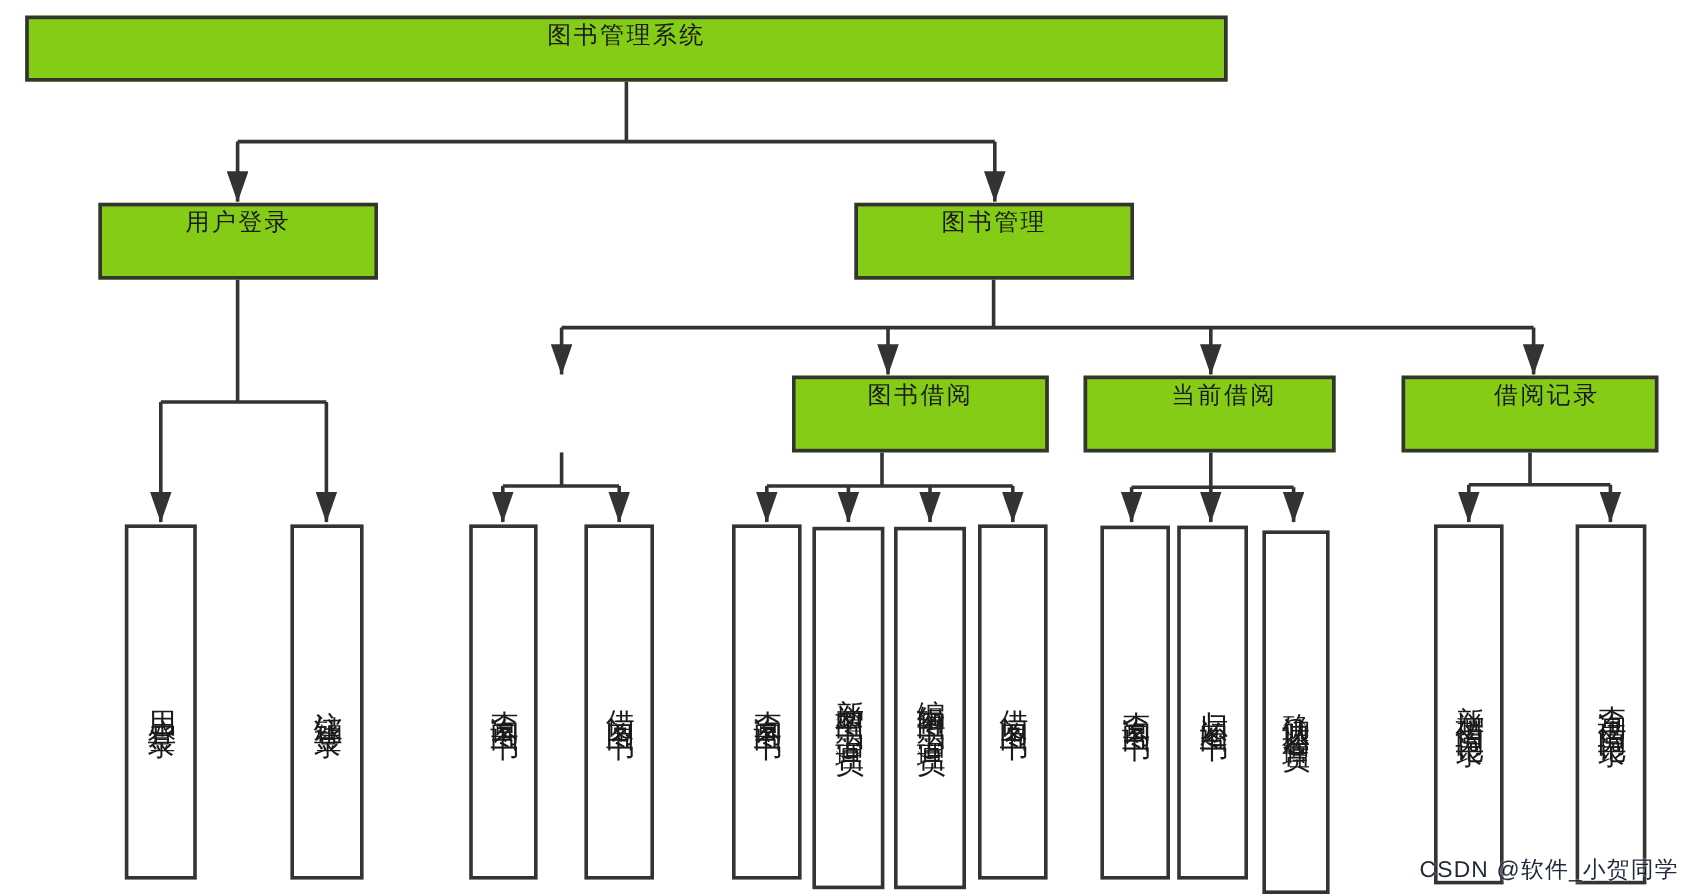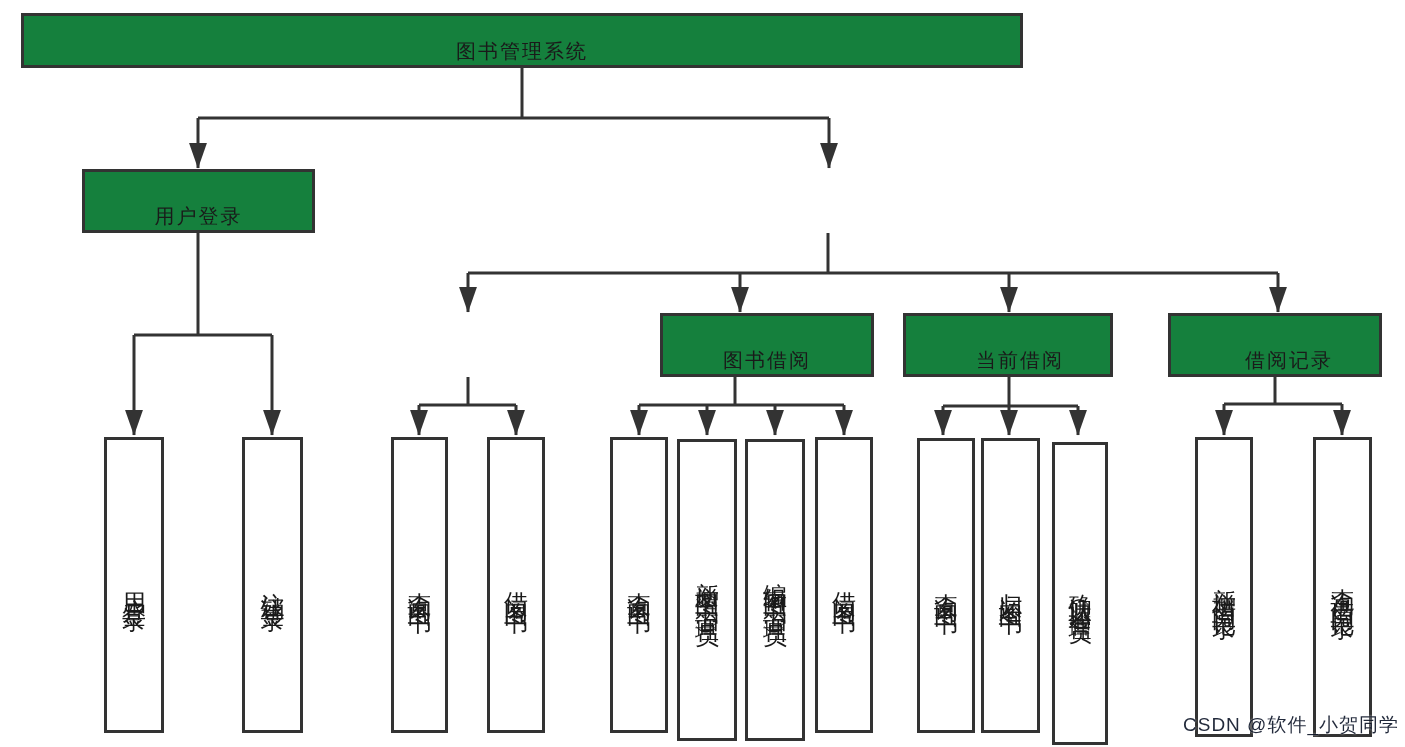--- a/index.html
+++ b/index.html
@@ -13,23 +13,23 @@
   }
   #connectors {
     position: absolute;
     left: 0; top: 0;
     width: 1405px; height: 747px;
   }
   .hbox {
     position: absolute;
     box-sizing: border-box;
     border: 3px solid #333333;
-    background: #15803d;
+    background: #84cc16;
     display: flex;
-    align-items: flex-end;
+    align-items: flex-start;
     justify-content: center;
     font-size: 20px;
     letter-spacing: 2px;
     color: #1a1a1a;
   }
   .vbox {
     position: absolute;
     box-sizing: border-box;
     border: 3px solid #333333;
     background: #ffffff;
@@ -114,20 +114,23 @@
     </g>
   </svg>
 
   <div class="hbox" style="left:21px; top:13px; width:1002px; height:55px;">
     <span>图书管理系统</span>
   </div>
 
   <div class="hbox" style="left:82px; top:169px; width:233px; height:64px;">
     <span>用户登录</span>
   </div>
+  <div class="hbox" style="left:712px; top:169px; width:233px; height:64px;">
+    <span>图书管理</span>
+  </div>
 
   <div class="hbox" style="left:628px; top:313px; width:214px; height:64px;margin-left:32px;">
     <span>图书借阅</span>
   </div>
   <div class="hbox" style="left:903px; top:313px; width:210px; height:64px;padding-left:24px;">
     <span>当前借阅</span>
   </div>
   <div class="hbox" style="left:1168px; top:313px; width:214px; height:64px;padding-left:28px;">
     <span>借阅记录</span>
   </div>

